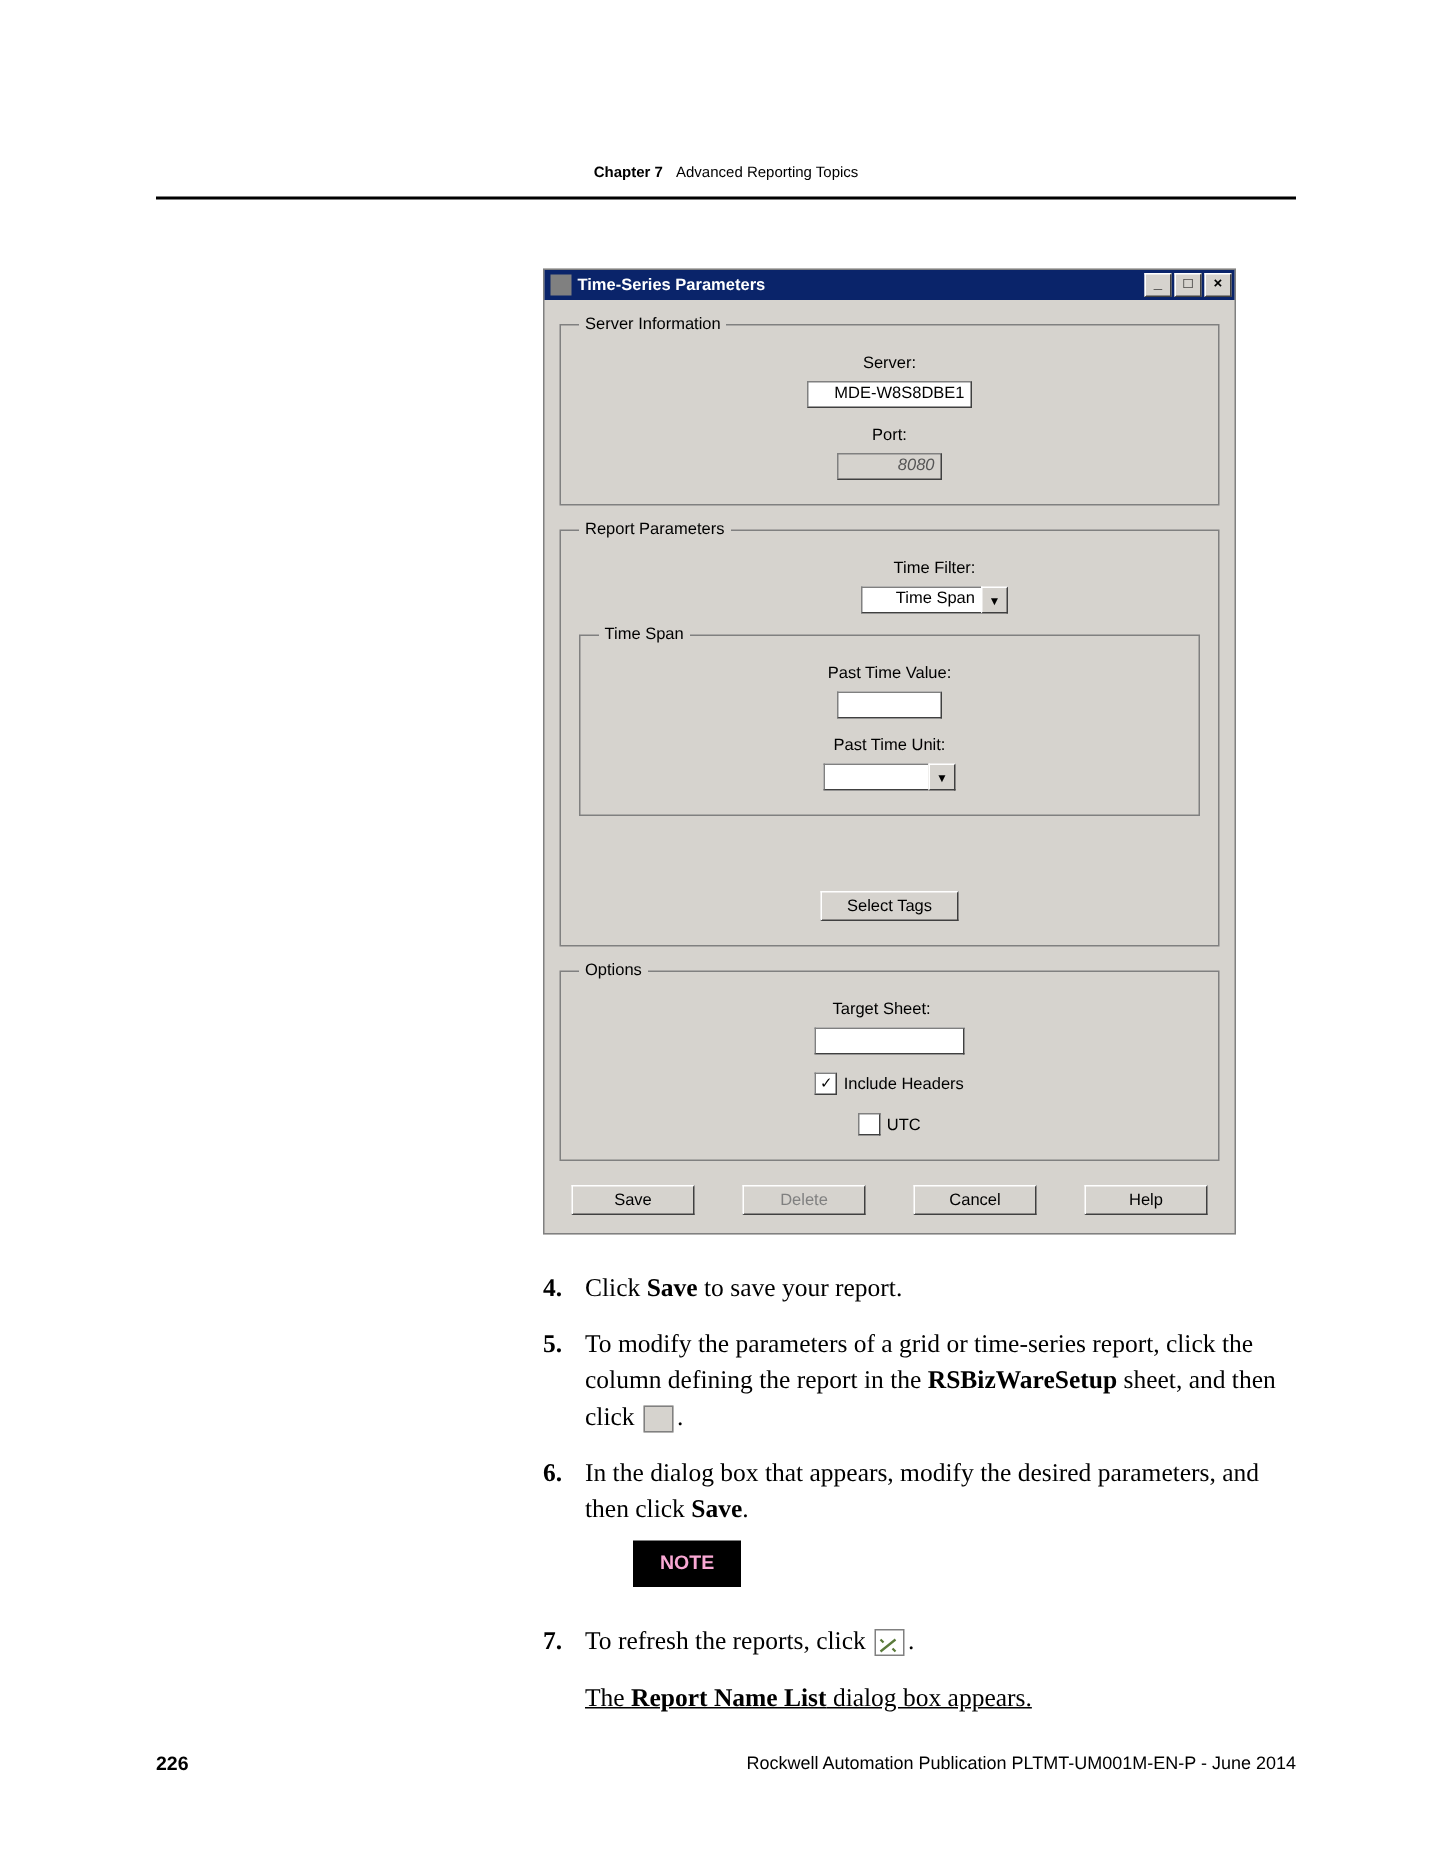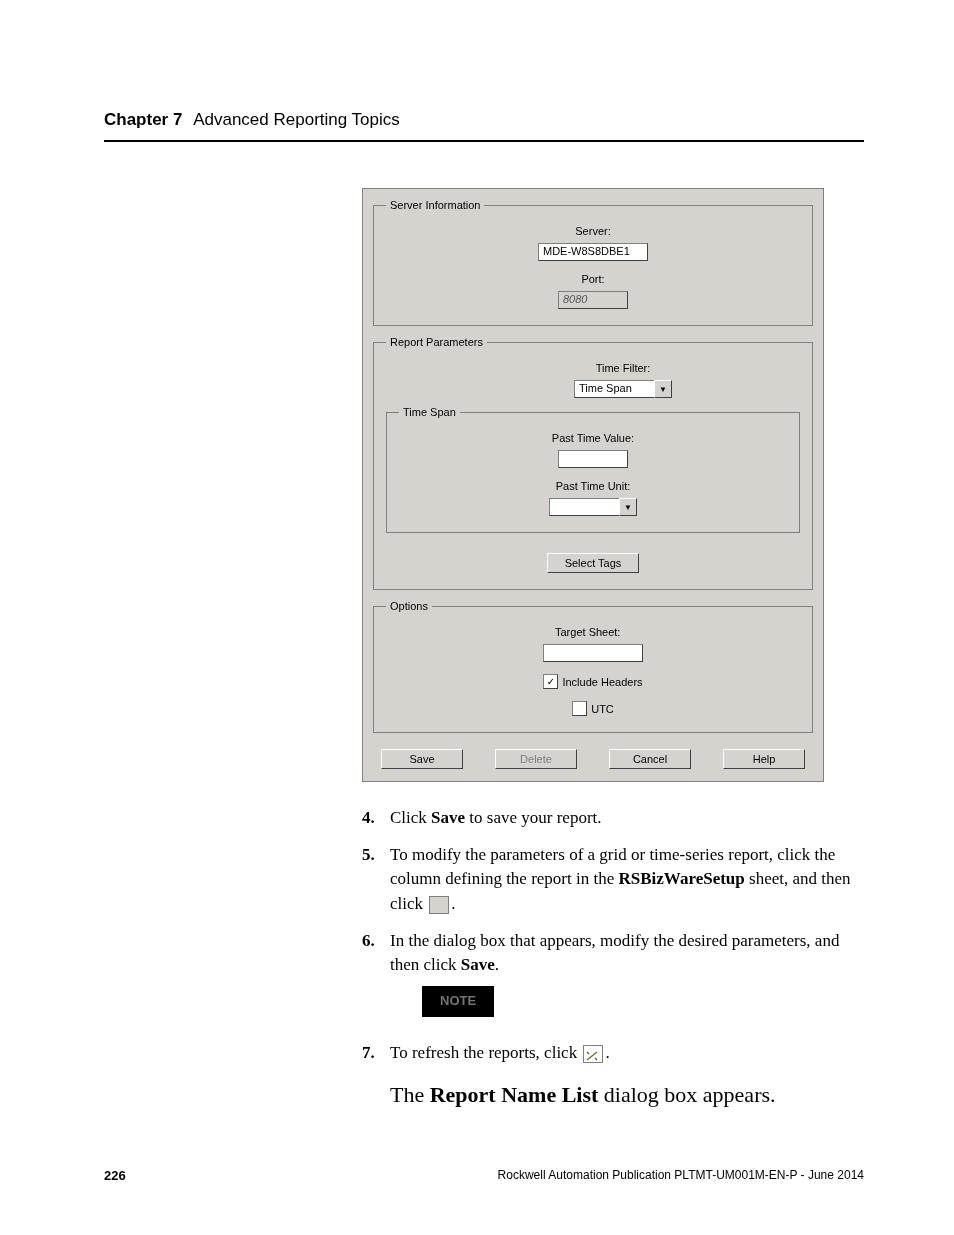--- a/index.html
+++ b/index.html
@@ -14,22 +14,23 @@
     box-sizing: border-box;
   }
   .page {
     padding: 110px 90px 50px 104px;
     position: relative;
     height: 100%;
     box-sizing: border-box;
   }
   .header {
     font-family: "Segoe UI", Arial, sans-serif;
-    font-size: 17px;
+    font-size: 10px;
     margin-bottom: 10px;
+    text-align: center;
   }
   .header .chap { font-weight: 700; }
   .header .title { font-weight: 300; margin-left: 6px; }
   .rule {
     border: none;
     border-top: 2px solid #000;
     margin: 6px 0 46px 0;
   }
   .content {
     margin-left: 258px; 
@@ -72,20 +73,21 @@
     margin: 4px 0 10px 0;
     padding: 10px 12px 12px 12px;
   }
   fieldset.grp > legend { padding: 0 4px; font-size: 11px; }
   .row { display:flex; align-items:center; gap:6px; margin: 4px 0; flex-direction: column; }
   .lbl { font-size:11px; }
   .tbox {
     background:#fff; border:1px solid #404040; border-top-color:#808080; border-left-color:#808080;
     height:18px; padding:1px 4px; font-family:Tahoma,Arial,sans-serif; font-size:11px;
     box-sizing:border-box;
+    text-align:right;
   }
   .tbox.readonly { background:#d6d3ce; color:#555;font-style:italic; }
   .combo { display:inline-flex; align-items:stretch; }
   .combo .tbox { border-right:none; }
   .combo .ddbtn {
     width:16px; background:#d6d3ce;
     border:1px solid #fff; border-right-color:#404040; border-bottom-color:#404040;
     display:inline-flex; align-items:center; justify-content:center;
     font-size:8px;
   }
@@ -115,26 +117,26 @@
   ol.steps .num { width: 28px; flex:0 0 28px; font-weight:700; font-family: Georgia, serif; }
   ol.steps .body { flex:1; font-family: Georgia, 'Times New Roman', serif; }
   .body b { font-weight:700; }
   .inline-icon {
     display:inline-block; width:18px; height:16px; vertical-align:middle;
     background:#d6d3ce; border:1px solid #808080; margin: 0 2px;
   }
   .inline-icon.refresh { background:#fff; }
   .note-row { display:flex; align-items:flex-start; gap:18px; margin: 8px 0 12px 32px; }
   .note-badge {
-    background:#000; color:#737373; font-family: Arial, sans-serif; font-weight:700;
+    background:#000; color:#f9a8d4; font-family: Arial, sans-serif; font-weight:700;
     font-size:13px; padding:6px 18px;
   }
   .note-text { font-family: "Segoe UI", Arial, sans-serif; font-size:14.5px; line-height:1.35; }
   .note-text b { font-weight:700; }
-  .indent-para { margin-left:32px; margin-top:10px; font-size:22px; font-family: Georgia, serif; }
+  .indent-para { margin-left:32px; margin-top:10px; font-size:17px; font-family: Georgia, serif; text-decoration: underline; }
 
   .footer {
     position:absolute; bottom:52px; left:104px; right:90px;
     display:flex; justify-content:space-between;
     font-family: "Segoe UI", Arial, sans-serif; font-size:12px;gap:28px;
   }
   .footer .pg { font-weight:700; font-size:13px; }
   .footer .pub { font-weight:300; }
 </style>
 </head>
@@ -143,20 +145,28 @@
 <div class="page">
   <div class="header">
     <span class="chap">Chapter 7</span>
     <span class="title">Advanced Reporting Topics</span>
   </div>
   <hr class="rule">
 
   <div class="content">
 
     <div class="dlg">
+      <div class="dlg-title">
+        <span class="t-icon"></span>
+        <span>Time-Series Parameters</span>
+        <span class="spacer"></span>
+        <span class="winbtn">_</span>
+        <span class="winbtn">□</span>
+        <span class="winbtn">×</span>
+      </div>
       <div class="dlg-body">
         <fieldset class="grp">
           <legend>Server Information</legend>
           <div class="row">
             <span class="lbl">Server:</span>
             <span class="tbox" style="width:110px">MDE-W8S8DBE1</span>
             <span style="width:50px"></span>
             <span class="lbl">Port:</span>
             <span class="tbox readonly" style="width:70px">8080</span>
           </div>
@@ -177,21 +187,21 @@
               <span class="lbl">Past Time Value:</span>
               <span class="tbox" style="width:70px"></span>
               <span style="width:20px"></span>
               <span class="lbl">Past Time Unit:</span>
               <span class="combo">
                 <span class="tbox" style="width:70px"></span>
                 <span class="ddbtn">▼</span>
               </span>
             </div>
           </fieldset>
-          <div class="row" style="justify-content:center; margin-top:20px;">
+          <div class="row" style="justify-content:center; margin-top:50px;">
             <span class="btn" style="width:90px">Select Tags</span>
           </div>
         </fieldset>
 
         <fieldset class="grp">
           <legend>Options</legend>
           <div class="row">
             <span class="lbl" style="width:76px">Target Sheet:</span>
             <span class="tbox" style="width:100px"></span>
             <span style="width:14px"></span>

